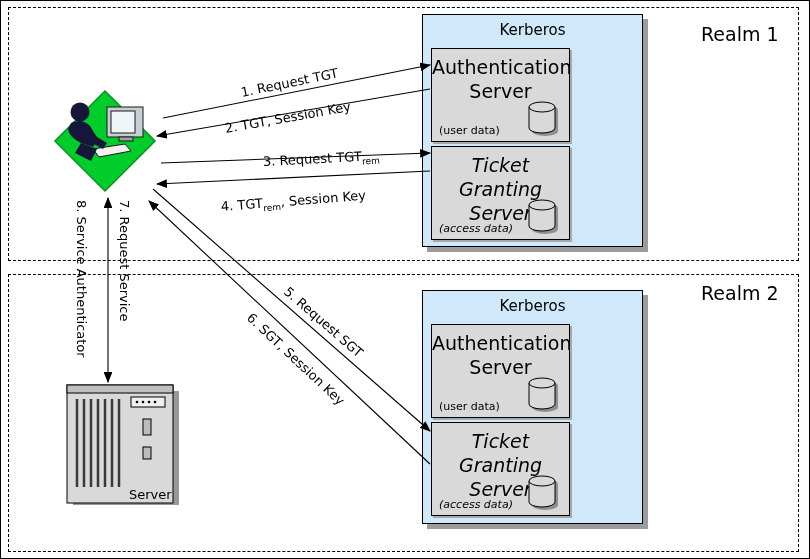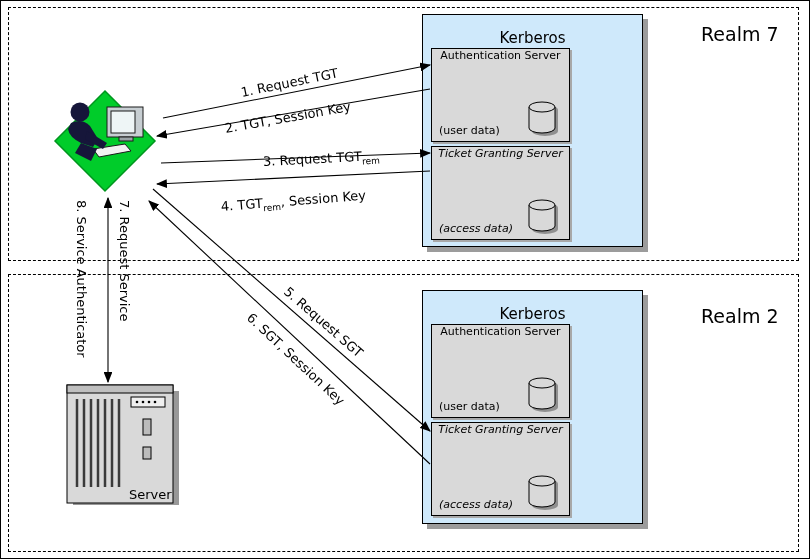--- a/index.html
+++ b/index.html
@@ -6,39 +6,39 @@
   .canvas {
     position:relative; width:808px; height:557px;
     border:1px solid #000; background:#fff; overflow:hidden;
     font-family:"DejaVu Sans", sans-serif; color:#000;
   }
   .realm { position:absolute; border:1px dashed #000; }
   .realm-1 { left:7px; top:6px;   width:789px; height:252px; }
   .realm-2 { left:7px; top:273px; width:789px; height:276px; }
   .realm-label { position:absolute; font-size:19px; white-space:nowrap; }
   .realm-label.r1 { left:700px; top:22px; }
-  .realm-label.r2 { left:700px; top:304px; }
+  .realm-label.r2 { left:700px; top:281px; }
 
   .kerberos {
     position:absolute; left:421px; width:219px;
     background:#cfe9fb; border:1px solid #000;
     box-shadow:5px 5px 0 #9c9c9c;
   }
   .kb1 { top:13px;  height:231px; }
   .kb2 { top:289px; height:232px; }
-  .kb-title { text-align:center; font-size:15px; padding-top:14px; }
+  .kb-title { text-align:center; font-size:15px; padding-top:6px; }
 
   .inner-box {
     position:absolute; left:8px; width:137px; height:92px;
     background:#d9d9d9; border:1px solid #000;
     box-shadow:2px 2px 0 #a8a8a8;
   }
   .inner-box.as  { top:33px; }
   .inner-box.tgs { top:131px;font-style:italic; }
-  .inner-title { text-align:center; font-size:11px; line-height:1.25; }
+  .inner-title { text-align:center; font-size:19px; line-height:1.25; padding-top:7px; }
   .inner-note  { position:absolute; left:7px; bottom:4px; font-size:11px; }
   .db-icon { position:absolute; right:8px; bottom:5px; }
 
   .overlay { position:absolute; left:0; top:0; pointer-events:none; }
 
   .alabel {
     position:absolute; font-size:13px; white-space:nowrap;
     transform-origin:left center; background:transparent;
   }
   .alabel sub { font-size:9px; }
@@ -58,21 +58,21 @@
   .client-icon { position:absolute; left:50px; top:86px; }
   .server-icon { position:absolute; left:62px; top:382px; }
 </style>
 </head>
 <body>
 
 <div class="canvas">
 
   <div class="realm realm-1"></div>
   <div class="realm realm-2"></div>
-  <div class="realm-label r1">Realm 7</div>
+  <div class="realm-label r1">Realm 1</div>
   <div class="realm-label r2">Realm 2</div>
 
   <div class="kerberos kb1">
     <div class="kb-title">Kerberos</div>
     <div class="inner-box as">
       <div class="inner-title">Authentication Server</div>
       <div class="inner-note">(user data)</div>
       <svg class="db-icon" width="34" height="36" viewBox="0 0 34 36">
         <path d="M2 7 V28 A13 5 0 0 0 28 28 V7 A13 5 0 0 0 2 7" transform="translate(3,3)" fill="#8f8f8f"></path>
         <path d="M2 7 V28 A13 5 0 0 0 28 28 V7" fill="#d9d9d9" stroke="#000"></path>

